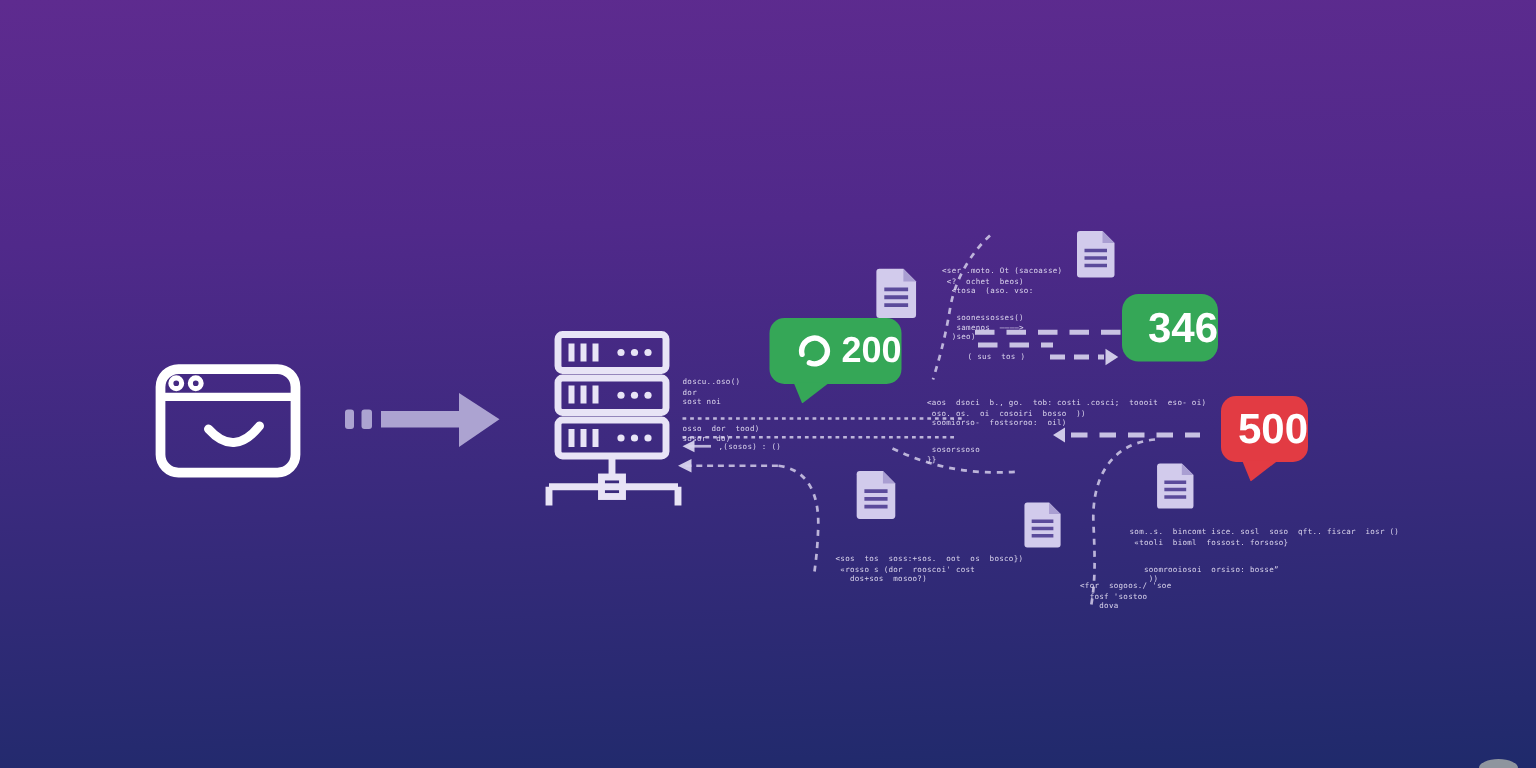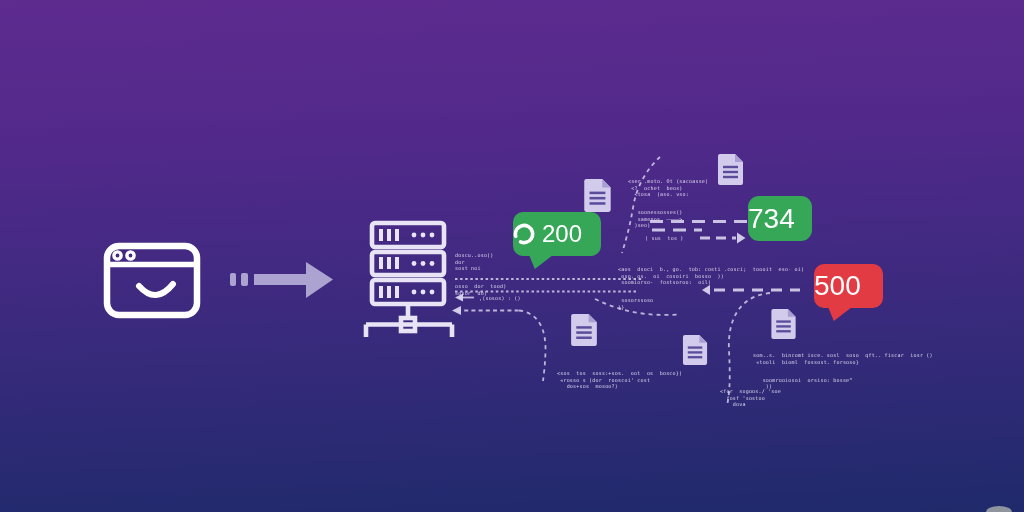--- a/index.html
+++ b/index.html
@@ -12,27 +12,27 @@
   .code{
     position:absolute;font-family:"DejaVu Sans Mono",monospace;
     font-size:5px;line-height:6.2px;color:#e6e1f5;white-space:pre;
     letter-spacing:.2px;opacity:.92;
   }
   .request-label{
     position:absolute;left:222px;top:331px;color:#fbfafd;
     font-size:23px;font-weight:600;letter-spacing:.3px;
   }
   .badge{
-    position:absolute;color:#fff;font-weight:normal;border-radius:10px;
-    display:flex;align-items:center;justify-content:flex-start;gap:7px;
+    position:absolute;color:#fff;font-weight:bold;border-radius:10px;
+    display:flex;align-items:center;justify-content:flex-end;gap:7px;
   }
   .badge .num{line-height:1;}
   .b200{left:513px;top:212px;width:88px;height:44px;font-size:24px;}
   .b404{left:748px;top:196px;width:64px;height:45px;font-size:28px;border-radius:11px;}
-  .b500{left:814px;top:264px;width:69px;height:44px;font-size:28px;}
+  .b500{left:814px;top:264px;width:58px;height:44px;font-size:28px;}
   .tail{
     position:absolute;top:43px;width:26px;height:14px;
     clip-path:polygon(8% 0,100% 0,30% 100%);
   }
   .flow{position:absolute;left:0;top:0;pointer-events:none;}
   .doc{position:absolute;}
 </style>
 </head>
 <body>
 
@@ -171,21 +171,21 @@
 
   <div class="badge b200" style="background:#35a757;">
     <svg width="22" height="22" viewBox="0 0 22 22">
       <circle cx="11" cy="11" r="8.6" fill="none" stroke="#ffffff" stroke-width="3.6" stroke-dasharray="46 8" stroke-linecap="round" transform="rotate(165 11 11)"></circle>
     </svg>
     <span class="num">200</span>
     <div class="tail" style="left:14px;background:#35a757;"></div>
   </div>
 
   <div class="badge b404" style="background:#35a757;">
-    <span class="num">734</span>
+    <span class="num">346</span>
   </div>
 
   <div class="badge b500" style="background:#e23b43;">
     <span class="num">500</span>
     <div class="tail" style="left:12px;background:#e23b43;"></div>
   </div>
 
   <div class="code" style="left:455px;top:240px;">
     <div>doscu..oso()</div><div>dor</div><div>sost noi</div>
     <div>osso  dor  tood)</div><div>sosor  do)</div>

